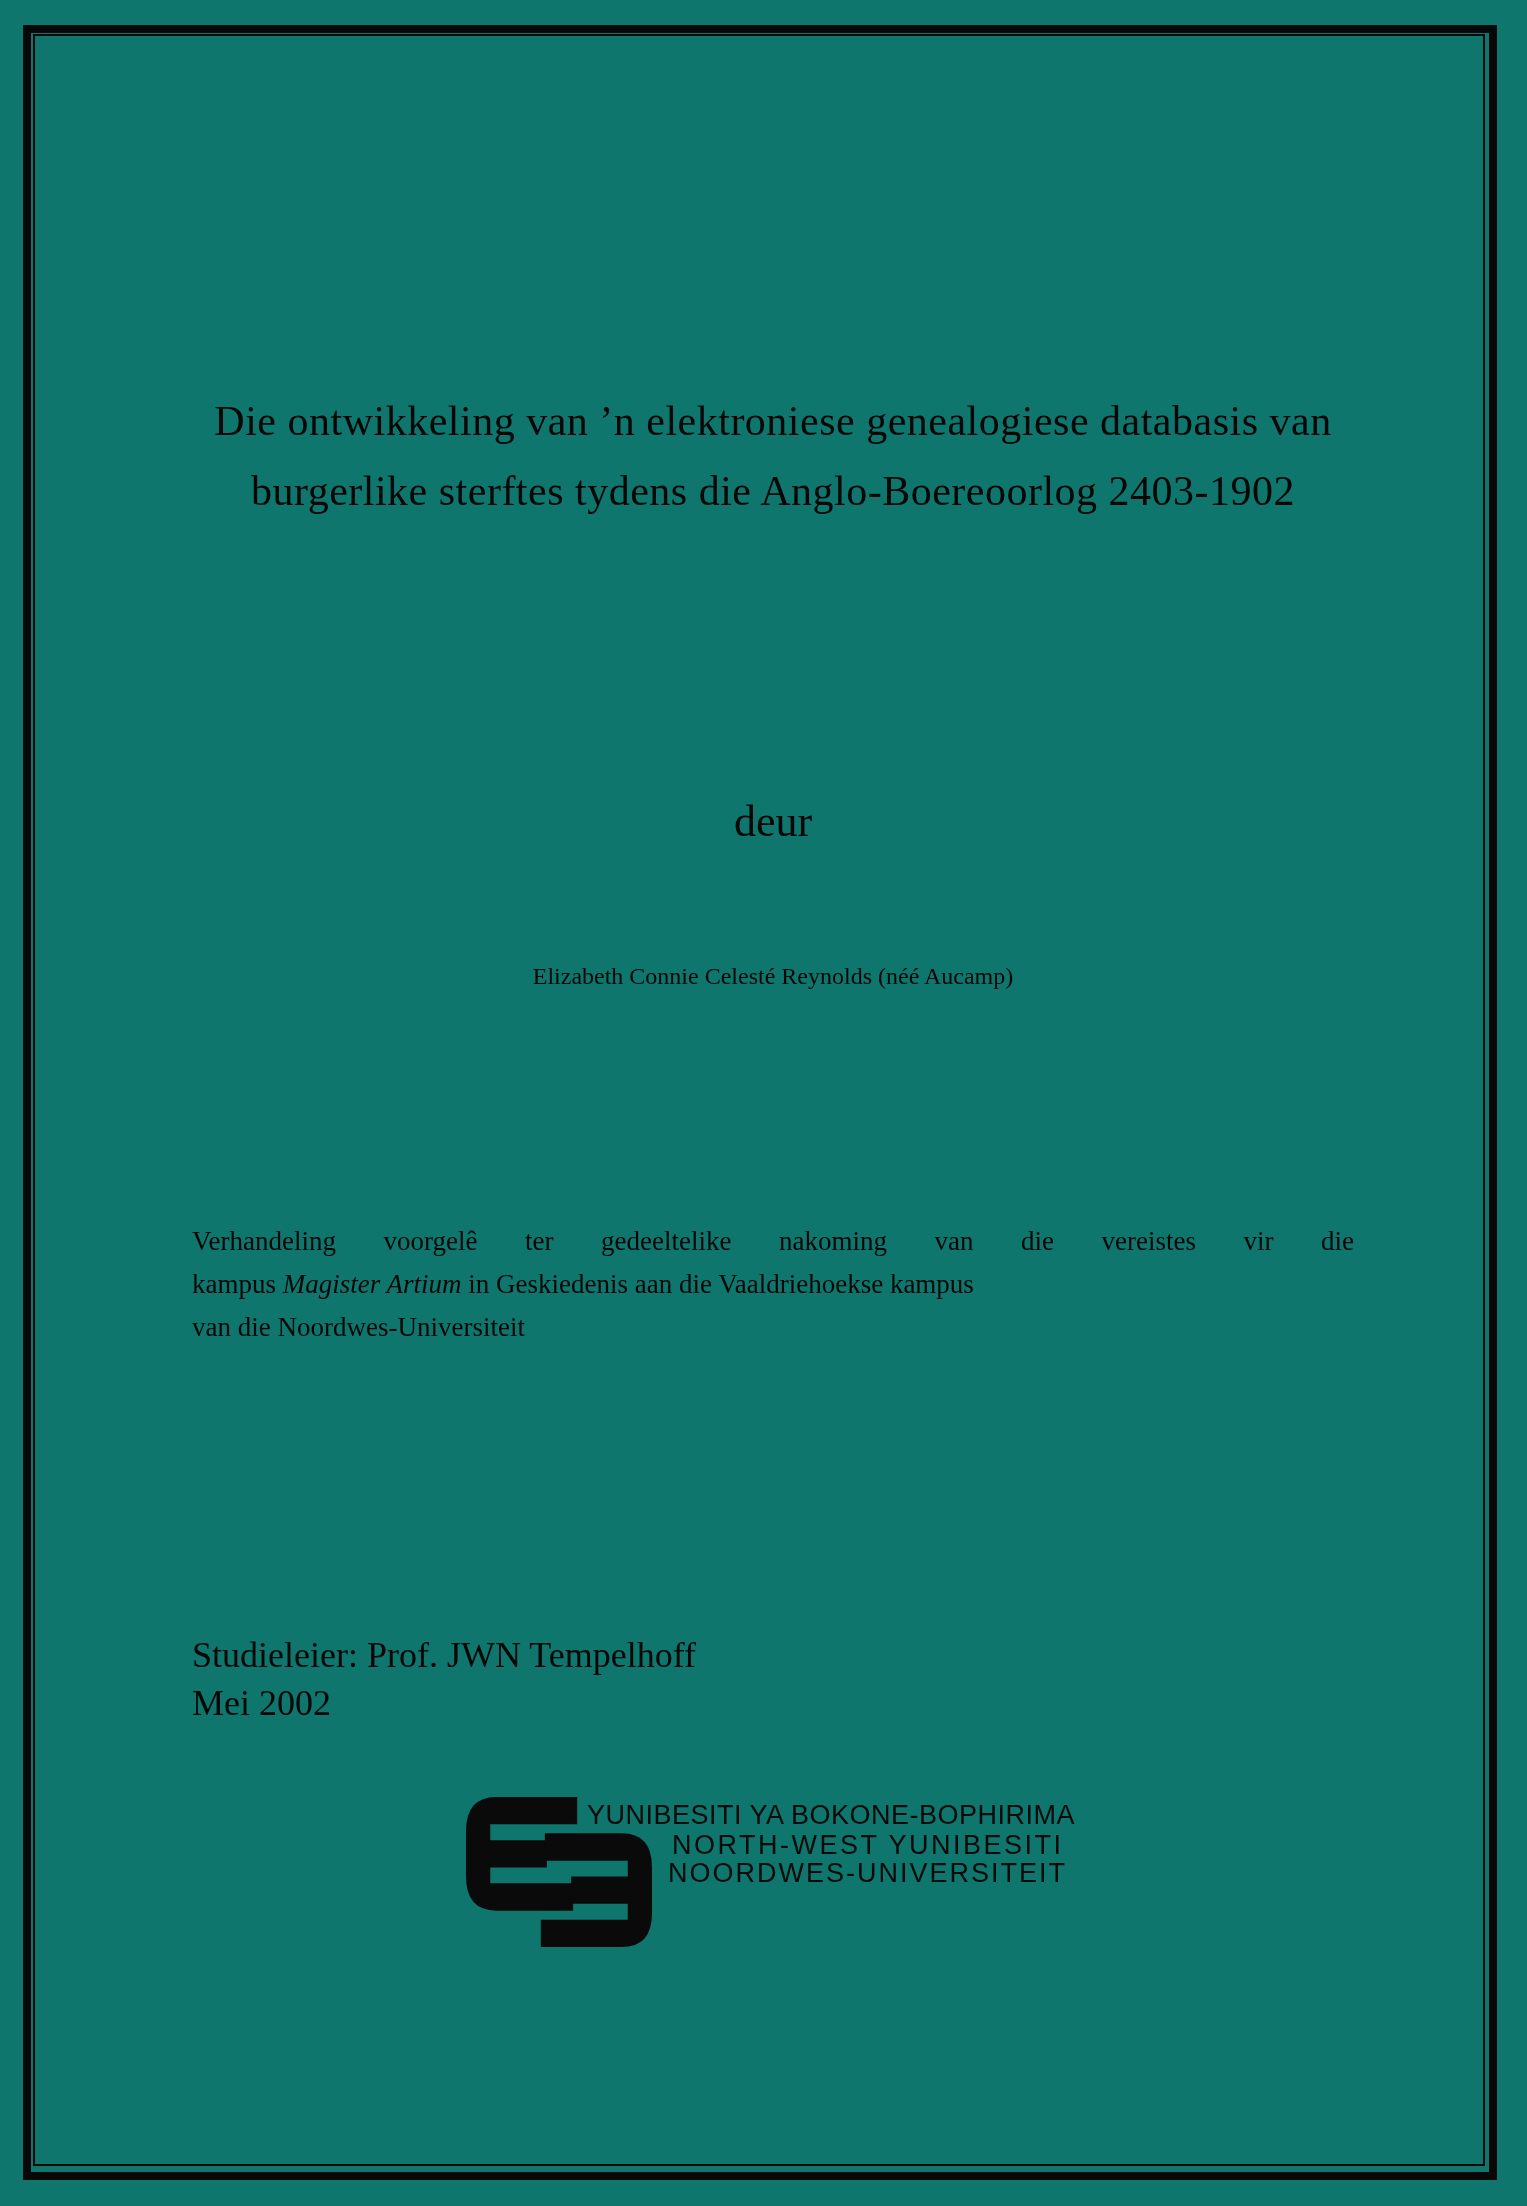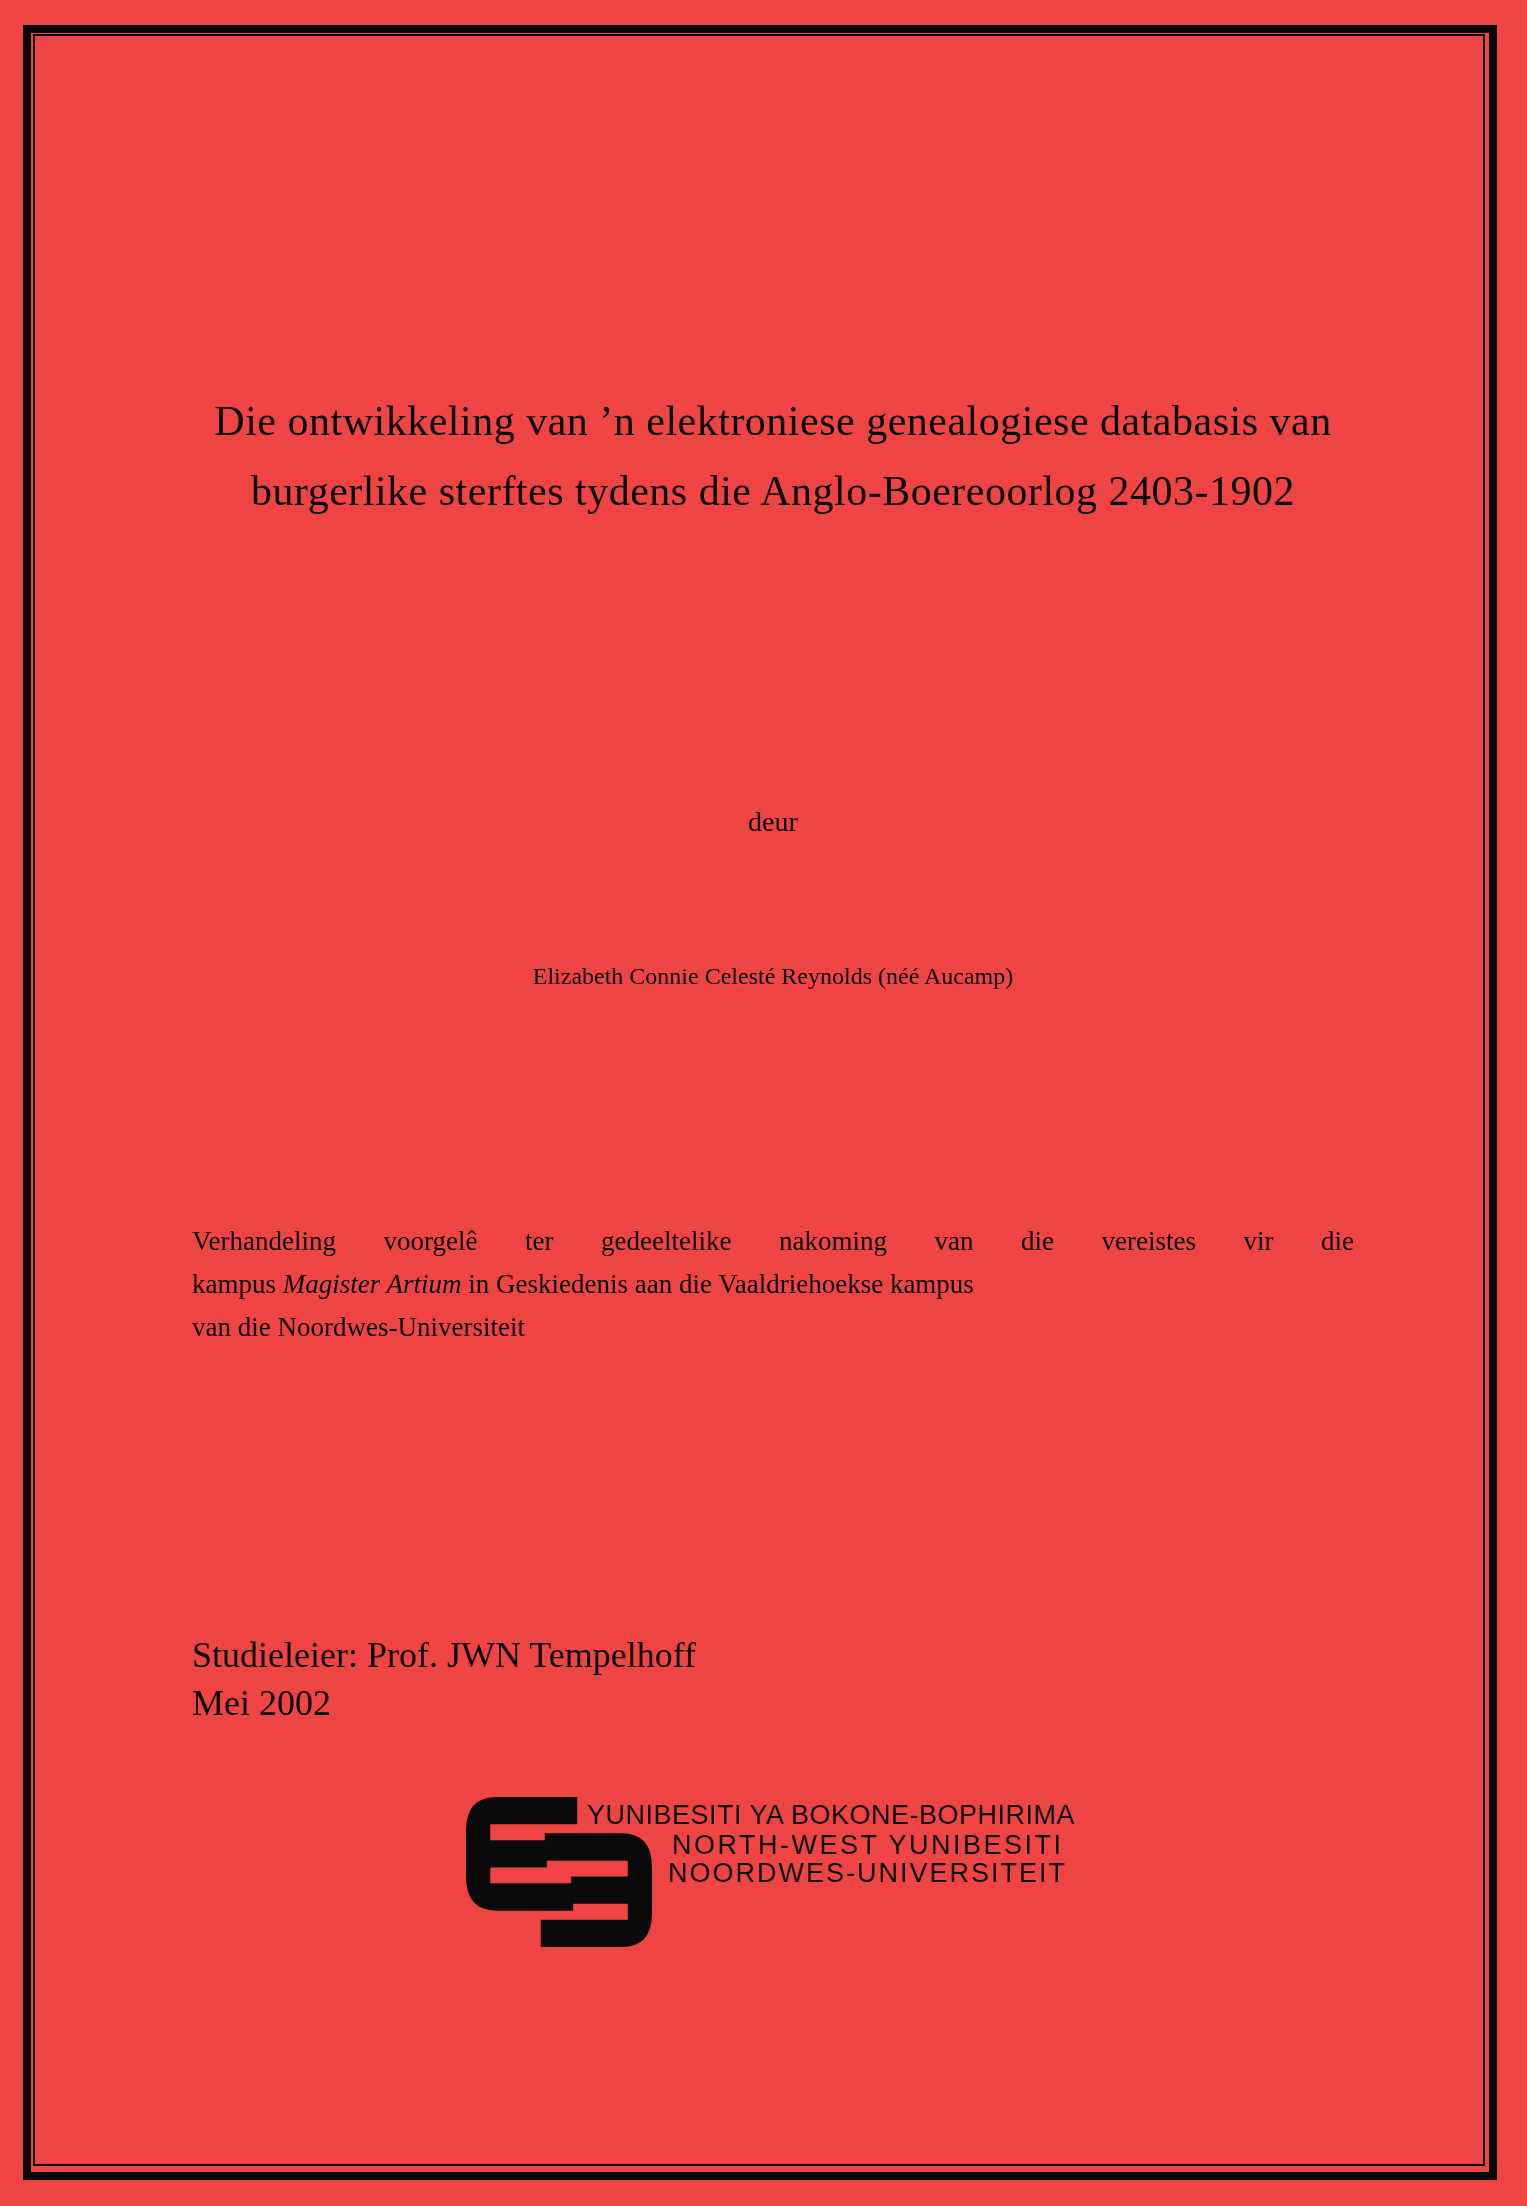--- a/index.html
+++ b/index.html
@@ -1,20 +1,20 @@
 <!DOCTYPE html>
 <html><head>
 <meta charset="utf-8">
 <style>
   html, body { margin: 0; padding: 0; background: #ffffff; }
   .page {
     position: relative;
     width: 1527px;
     height: 2206px;
-    background: #ef4444;
+    background: #0f766e;
     color: #070707;
     font-family: "Liberation Serif", serif;
     overflow: hidden;
   }
   .border-outer {
     position: absolute;
     left: 23px; top: 25px;
     width: 1474px; height: 2155px;
     border: 8px solid #080808;
     box-sizing: border-box;
@@ -36,21 +36,21 @@
     line-height: 70px;
     font-weight: normal;
     letter-spacing: 0.5px;
   }
   .title-line { display: block; }
   .byline {
     position: absolute;
     left: 192px; top: 800px;
     width: 1162px;
     text-align: center;
-    font-size: 28px;
+    font-size: 44px;
     line-height: 44px;
   }
   .author {
     position: absolute;
     left: 192px; top: 952px;
     width: 1162px;
     text-align: center;
     font-size: 24px;
     line-height: 48px;
   }

